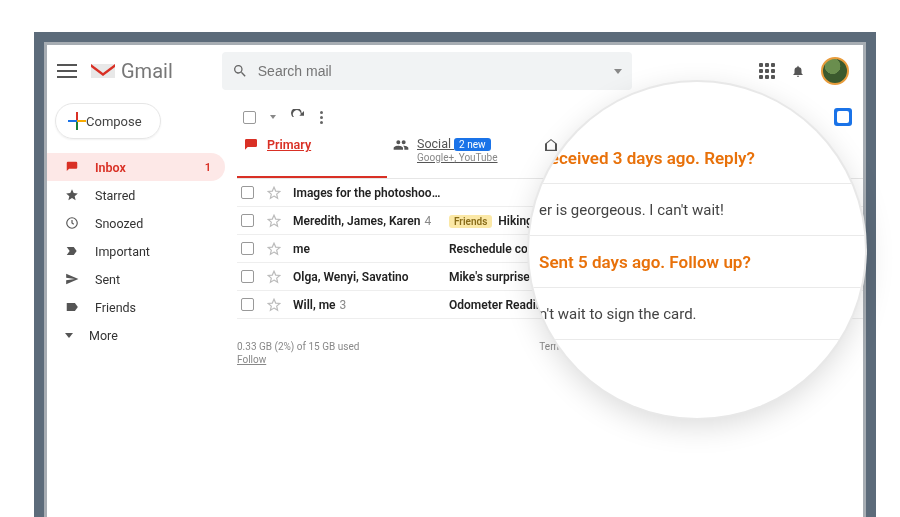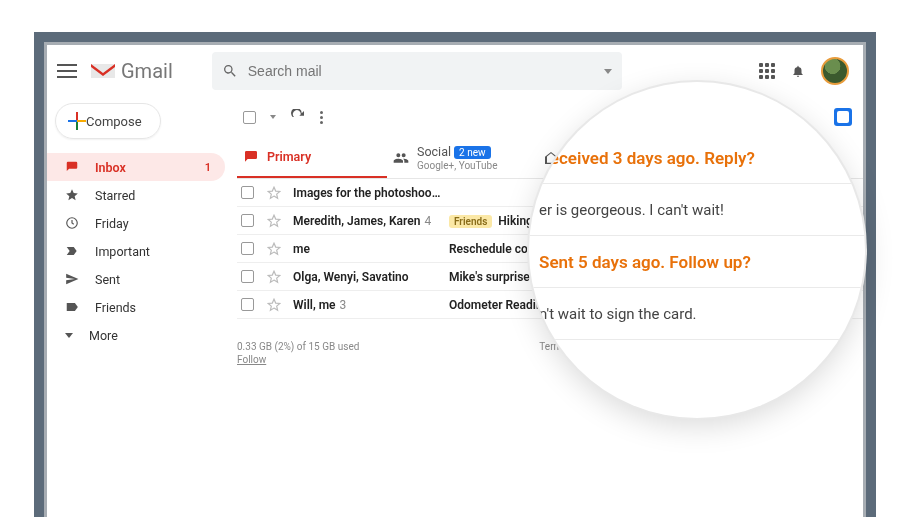--- a/index.html
+++ b/index.html
@@ -38,21 +38,21 @@
   .hamburger { width: 20px; height: 14px; display: flex; flex-direction: column; justify-content: space-between; cursor: pointer; margin-right: 14px; }
   .hamburger span { display: block; height: 2px; background: #555; }
   .logo { display: flex; align-items: center; font-size: 20px; color: #777; font-weight: 400; }
   .logo-mark {
     width: 24px; height: 18px; margin-right: 6px; position: relative;
   }
   .logo-mark svg { width: 100%; height: 100%; display: block; }
   .search-bar {
     flex: 0 0 410px;
     height: 38px;
-    margin-left: 39px;
+    margin-left: 49px;
     background: #f1f3f4;
     border-radius: 4px;
     display: flex;
     align-items: center;
     padding: 0 10px;
     color: #5a5a5a;
   }
   .search-bar .mag { width: 16px; height: 16px; margin-right: 10px; }
   .search-bar input {
     flex: 1; border: none; background: transparent; font-size: 14px; color: #555; outline: none;
@@ -127,23 +127,24 @@
   .chk { width: 13px; height: 13px; border: 1.5px solid #999; border-radius: 2px; display:inline-block; }
   .tb-caret { width:0;height:0;border-left:3px solid transparent;border-right:3px solid transparent;border-top:4px solid #888; }
   .tb-icon { width: 16px; height: 16px; }
   .dots { display:flex; flex-direction:column; gap:2px; }
   .dots span { width:3px;height:3px;background:#666;border-radius:50%; }
 
   .tabs {
     display: flex; border-bottom: 1px solid #e6e6e6; height: 42px; align-items: stretch;
   }
   .tab {
-    display: flex; align-items: center; gap: 8px; padding: 0 18px 0 6px;
+    display: flex; align-items: flex-start; gap: 8px; padding: 0 18px 0 6px;
     font-size: 12.5px; color: #555; cursor: pointer; position: relative;
     min-width: 150px;
+    text-decoration: underline;
   }
   .tab .tab-icon { width:16px;height:16px; }
   .tab.primary { color: #d93025; font-weight: 600; border-bottom: 2px solid #d93025; }
   .tab .sub { display:block; font-size: 10px; color:#888; font-weight:400; margin-top:1px; }
   .badge-new {
     background:#1a73e8; color:#fff; font-size:10px; border-radius:3px; padding:1px 5px; display:inline-block;
   }
   .tab-col { display:flex; flex-direction:column; line-height:1.1; }
 
   .rows { font-size: 12px; }
@@ -275,21 +276,21 @@
             </span>
           <span>Starred</span>
         </li>
         <li>
           <span class="nav-icon">
               <svg viewBox="0 0 24 24" fill="#555">
                 <circle cx="12" cy="12" r="9" fill="none" stroke="#555" stroke-width="2"></circle>
                 <path d="M12 7v5l3 2" stroke="#555" stroke-width="2" fill="none"></path>
               </svg>
             </span>
-          <span>Friday</span>
+          <span>Snoozed</span>
         </li>
         <li>
           <span class="nav-icon">
               <svg viewBox="0 0 24 24" fill="#555">
                 <path d="M3 5h12l5 7-5 7H3l5-7z"></path>
               </svg>
             </span>
           <span>Important</span>
         </li>
         <li>

